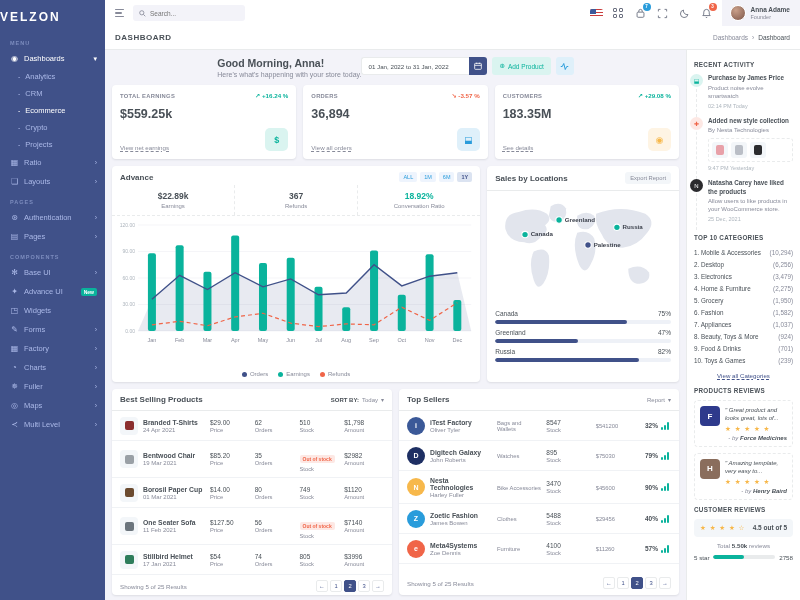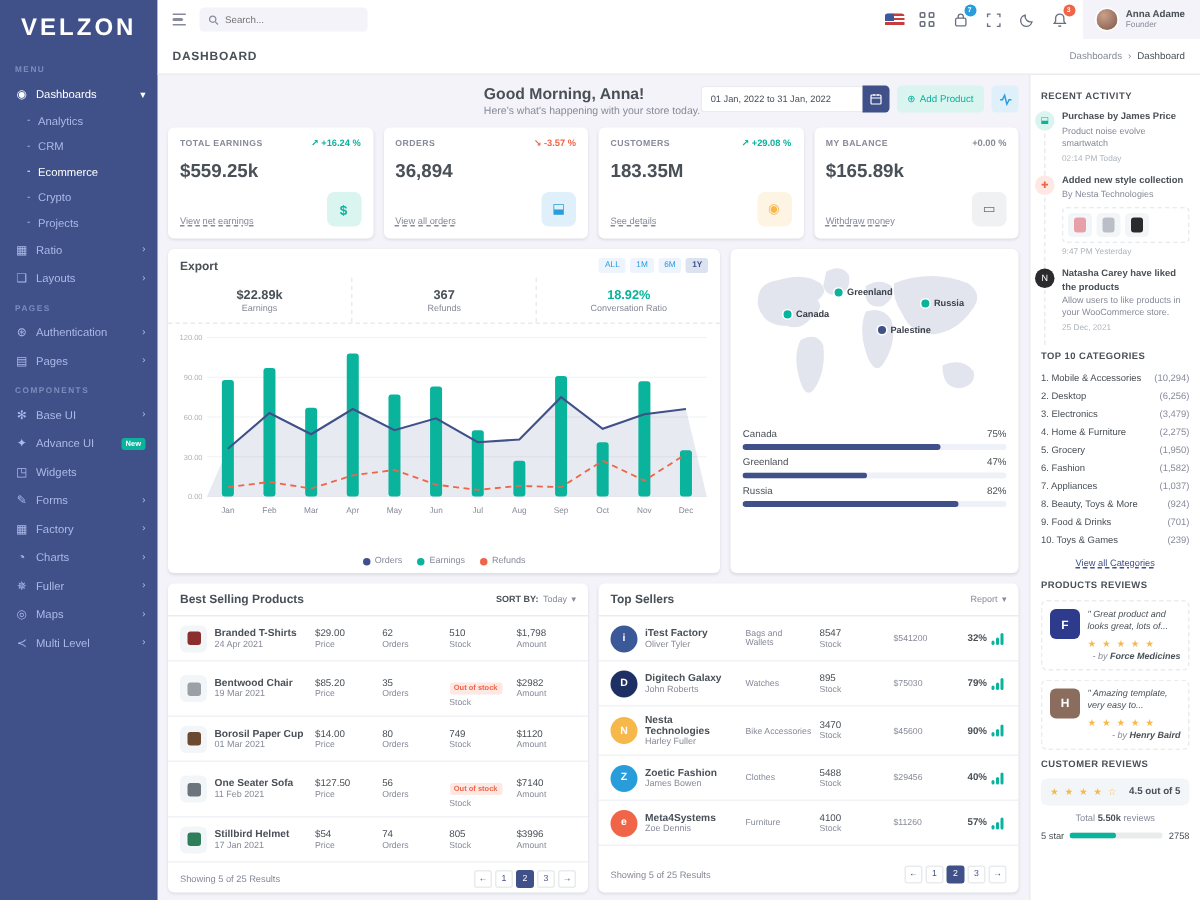--- a/index.html
+++ b/index.html
@@ -1,20 +1,20 @@
 <!DOCTYPE html>
 <html><head>
 <meta charset="utf-8">
 <style>
   * { margin:0; padding:0; box-sizing:border-box; }
   html,body { width:800px; height:600px; overflow:hidden; }
   body { font-family:"Liberation Sans","DejaVu Sans",sans-serif; background:#f3f3f9; color:#495057; display:flex; }
   
   .sidebar { width:105px; min-width:105px; background:#405189; color:#abb9e8; height:600px; overflow:hidden; }
-  .logo { color:#fff; font-weight:bold; font-size:16px; letter-spacing:2px; text-align:center; padding:10px 0 8px; }
+  .logo { color:#fff; font-weight:bold; font-size:12px; letter-spacing:2px; text-align:left; padding:10px 0 8px; }
   .nav-section-label { font-size:5.5px; letter-spacing:1px; color:#7c8cbe; padding:8px 10px 3px; font-weight:bold; }
   .nav-item { display:flex; align-items:center; gap:5px; padding:5px 8px 5px 10px; font-size:7.5px; color:#abb9e8; cursor:pointer; }
   .nav-item .ni-icon { font-size:8px; width:9px; text-align:center; }
   .nav-item .ni-chev { margin-left:auto; font-size:7px; }
   .nav-item.active { color:#fff; }
   .nav-child { display:flex; align-items:center; gap:5px; padding:4px 8px 4px 18px; font-size:7.5px; color:#abb9e8; cursor:pointer; }
   .nav-child:before { content:"-"; font-size:7px; }
   .nav-child.active { color:#fff; }
   .nav-badge { margin-left:auto; background:#0ab39c; color:#fff; font-size:5px; padding:1px 3px; border-radius:2px; font-weight:bold; }
   
@@ -41,21 +41,21 @@
   .titlebar { height:24px; background:#fff; border-bottom:1px solid #e9ebec; display:flex; align-items:center; justify-content:space-between; padding:0 10px; }
   .page-title { font-size:8px; font-weight:bold; letter-spacing:.5px; color:#495057; }
   .breadcrumb { font-size:6.5px; color:#878a99; display:flex; gap:4px; align-items:center; }
   .breadcrumb .bc-last { color:#495057; }
   
   .content { flex:1; display:flex; overflow:hidden; }
   .col-left { flex:1; padding:7px 7px 0; overflow:hidden; }
   .rail { width:114px; min-width:114px; background:#fff; border-left:1px solid #e9ebec; padding:7px 7px 0; overflow:hidden; }
   .card { background:#fff; border-radius:4px; box-shadow:0 1px 2px rgba(56,65,74,.12); }
   
-  .greet-row { display:flex; justify-content:flex-end; align-items:flex-start; margin-bottom:7px; }
+  .greet-row { display:flex; justify-content:center; align-items:flex-start; margin-bottom:7px; }
   .greet-title { font-size:10.5px; font-weight:bold; color:#495057; }
   .greet-sub { font-size:7px; color:#878a99; margin-top:2px; }
   .greet-actions { display:flex; gap:5px; align-items:center; }
   .daterange { background:#fff; border:1px solid #e9ebec; border-radius:3px 0 0 3px; height:18px; display:flex; align-items:center; padding:0 6px; font-size:6.2px; color:#495057; width:108px; border-right:none; }
   .cal-btn { background:#405189; width:18px; height:18px; border-radius:0 3px 3px 0; display:flex; align-items:center; justify-content:center; color:#fff; cursor:pointer; border:none; }
   .btn-add { background:#daf4f0; color:#0ab39c; font-size:6.5px; height:18px; border:none; border-radius:3px; padding:0 7px; display:flex; align-items:center; gap:3px; cursor:pointer; font-family:inherit; }
   .btn-pulse { background:#dff0fa; width:18px; height:18px; border:none; border-radius:3px; display:flex; align-items:center; justify-content:center; color:#299cdb; cursor:pointer; }
   
   .kpi-row { display:flex; gap:7px; margin-bottom:7px; }
   .kpi { flex:1; padding:7px 8px 8px; position:relative; }
@@ -361,37 +361,26 @@
             <div class="kpi-top">
               <span class="kpi-label">CUSTOMERS</span>
               <span class="kpi-delta up">↗ +29.08 %</span>
             </div>
             <div class="kpi-value">183.35M</div>
             <div class="kpi-bottom">
               <a class="kpi-link">See details</a>
               <span class="kpi-ico" style="background: rgb(254, 244, 228); color: rgb(247, 184, 75);">◉</span>
             </div>
           </div>
-          <div class="card kpi">
-            <div class="kpi-top">
-              <span class="kpi-label">MY BALANCE</span>
-              <span class="kpi-delta flat">+0.00 %</span>
-            </div>
-            <div class="kpi-value">$165.89k</div>
-            <div class="kpi-bottom">
-              <a class="kpi-link">Withdraw money</a>
-              <span class="kpi-ico" style="background: rgb(239, 241, 243); color: rgb(107, 112, 128);">▭</span>
-            </div>
-          </div>
         </div>
 
       <div class="charts-row">
         <div class="card rev-card">
           <div class="card-head" style="border-bottom:none;padding-bottom:3px">
-            <span class="card-title">Export</span>
+            <span class="card-title">Advance</span>
             <span class="rev-filters" id="rev-filters">
                 <button class="rev-filter">ALL</button>
                 <button class="rev-filter">1M</button>
                 <button class="rev-filter">6M</button>
                 <button class="rev-filter active">1Y</button>
               </span>
           </div>
           <div class="rev-stats" id="rev-stats">
               <div class="rev-stat">
                 <div class="rev-stat-val">$22.89k</div>
@@ -455,20 +444,24 @@
                 <span>Earnings</span>
               </span>
               <span class="legend-item">
                 <span class="legend-dot" style="background: rgb(240, 101, 72);"></span>
                 <span>Refunds</span>
               </span>
             </div>
         </div>
 
         <div class="card loc-card">
+          <div class="card-head">
+            <span class="card-title">Sales by Locations</span>
+            <button class="btn-soft">Export Report</button>
+          </div>
           <div class="map-wrap">
             <svg id="loc-map" width="100%" height="104" viewBox="0 0 180 110">
                 <g fill="#e2e5ed">
                   <path d="M8 38 Q6 22 22 20 Q40 14 52 22 Q58 28 50 34 Q55 40 46 46 Q38 56 28 52 Q12 52 8 38z"></path>
                   <path d="M56 14 Q66 8 72 16 Q74 26 66 30 Q56 32 54 24z"></path>
                   <path d="M38 62 Q50 56 54 66 Q56 84 48 96 Q42 104 38 92 Q32 74 38 62z"></path>
                   <path d="M84 42 Q96 38 102 48 Q106 62 98 76 Q92 88 86 76 Q78 56 84 42z"></path>
                   <path d="M84 24 Q94 18 102 24 Q106 32 96 38 Q86 40 84 32z"></path>
                   <path d="M104 22 Q130 12 156 22 Q168 30 158 42 Q148 56 132 58 Q116 58 110 44 Q102 32 104 22z"></path>
                   <path d="M138 80 Q152 74 160 84 Q162 94 150 96 Q138 96 138 80z"></path>

